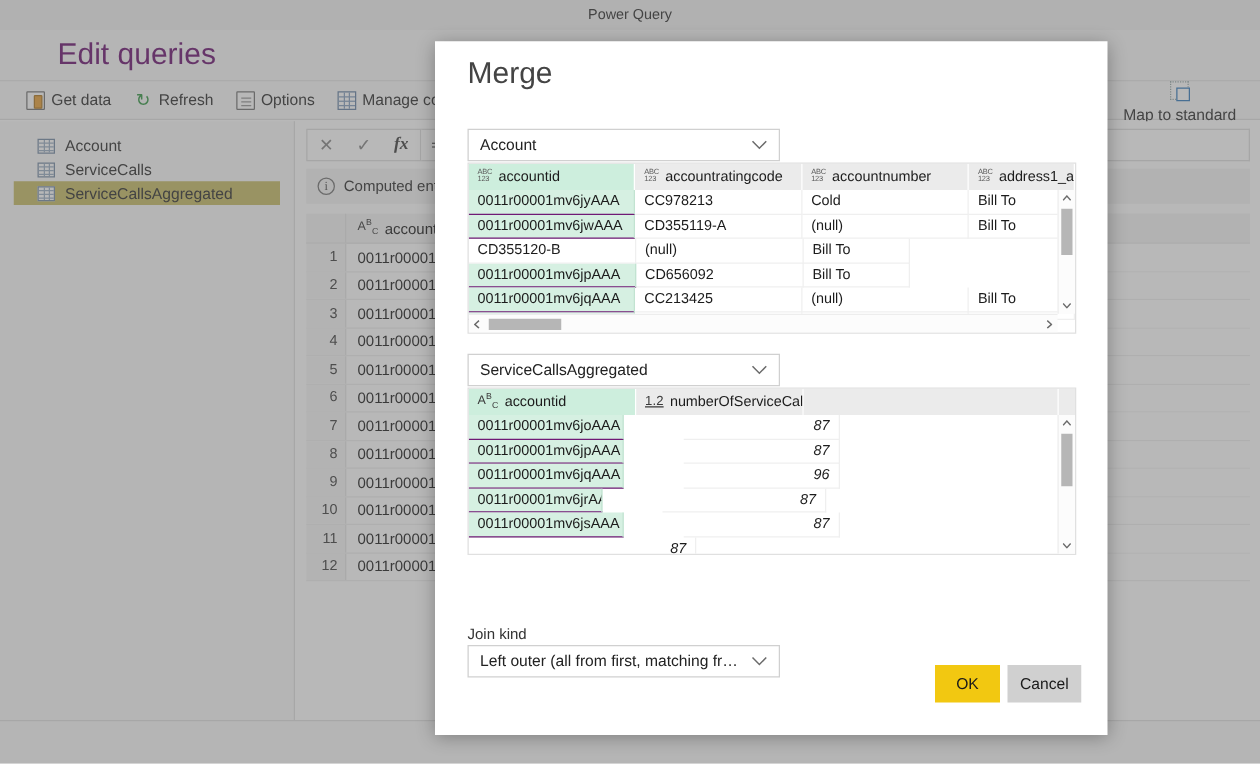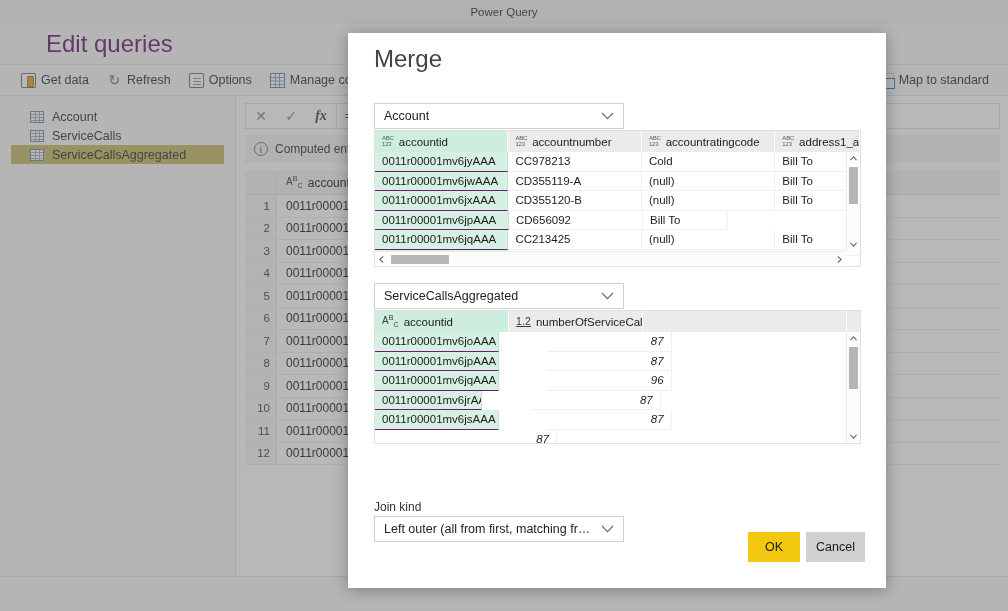--- a/index.html
+++ b/index.html
@@ -272,21 +272,21 @@
       </div>
       <div class="tb-item">
         <span class="tb-ico ico-options"></span>
         <span>Options</span>
       </div>
       <div class="tb-item">
         <span class="tb-ico ico-grid"></span>
         <span>Manage columns</span>
       </div>
       <div class="tb-spacer"></div>
-      <div class="tb-item" style="margin-right:10px;">
+      <div class="tb-item" style="margin-right:10px;flex-direction:column;">
         <span class="tb-ico ico-map"></span>
         <span>Map to standard</span>
       </div>
     </div>
 
     <div class="queries-pane">
       <div class="q-item">
         <span class="q-ico"></span>
         <span>Account</span>
       </div>
@@ -415,28 +415,28 @@
               <div style="letter-spacing:-0.2px">ABC</div>
               <div style="letter-spacing:-0.2px">123</div>
             </span>
             <span>accountid</span>
           </div>
           <div class="pt-col-h" style="width: 134px;">
             <span class="typeico typeico-abc">
               <div style="letter-spacing:-0.2px">ABC</div>
               <div style="letter-spacing:-0.2px">123</div>
             </span>
-            <span>accountnumber</span>
+            <span>accountratingcode</span>
           </div>
           <div class="pt-col-h" style="width: 134px;">
             <span class="typeico typeico-abc">
               <div style="letter-spacing:-0.2px">ABC</div>
               <div style="letter-spacing:-0.2px">123</div>
             </span>
-            <span>accountratingcode</span>
+            <span>accountnumber</span>
           </div>
           <div class="pt-col-h" style="width: 85px;">
             <span class="typeico typeico-abc">
               <div style="letter-spacing:-0.2px">ABC</div>
               <div style="letter-spacing:-0.2px">123</div>
             </span>
             <span>address1_addr</span>
           </div>
         </div>
       <div id="pt1-body">
@@ -446,21 +446,20 @@
             <div class="pt-cell" style="width: 134px;">Cold</div>
             <div class="pt-cell" style="width: 85px;">Bill To</div>
           </div>
           <div class="pt-row">
             <div class="pt-cell sel" style="width: 134px;">0011r00001mv6jwAAA</div>
             <div class="pt-cell" style="width: 134px;">CD355119-A</div>
             <div class="pt-cell" style="width: 134px;">(null)</div>
             <div class="pt-cell" style="width: 85px;">Bill To</div>
           </div>
           <div class="pt-row">
-            <div class="pt-cell sel" style="width: 134px;">0011r00001mv6jxAAA</div>
             <div class="pt-cell" style="width: 134px;">CD355120-B</div>
             <div class="pt-cell" style="width: 134px;">(null)</div>
             <div class="pt-cell" style="width: 85px;">Bill To</div>
           </div>
           <div class="pt-row">
             <div class="pt-cell sel" style="width: 134px;">0011r00001mv6jpAAA</div>
             <div class="pt-cell" style="width: 134px;">CD656092</div>
             <div class="pt-cell" style="width: 85px;">Bill To</div>
           </div>
           <div class="pt-row">

